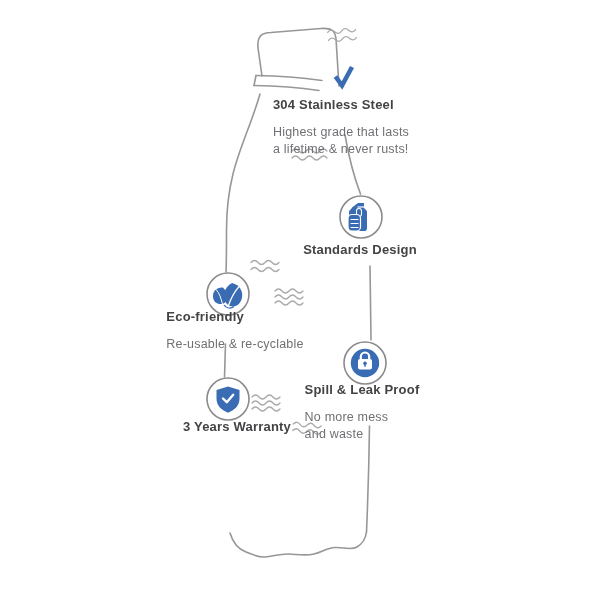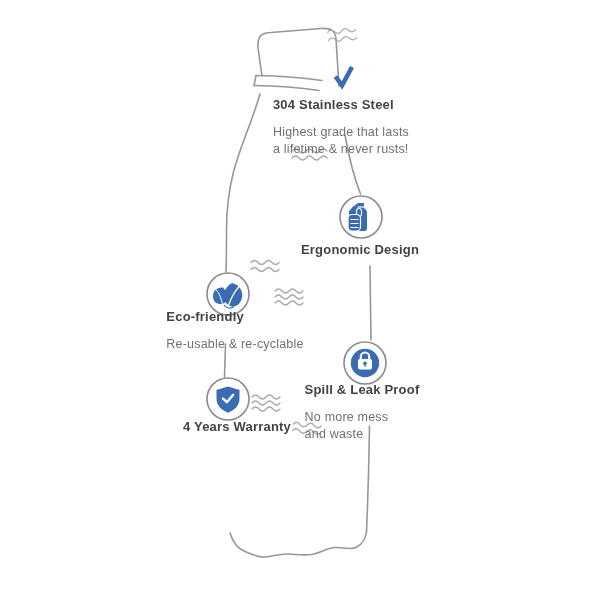--- a/index.html
+++ b/index.html
@@ -117,31 +117,31 @@
     </g>
   </svg>
 
   <div class="callout co-steel">
     <div class="title">304 Stainless Steel</div>
     <div class="desc">Highest grade that lasts
 a lifetime &amp; never rusts!</div>
   </div>
 
   <div class="callout co-ergo">
-    <div class="title">Ergonomic Design</div>
+    <div class="title">Standards Design</div>
   </div>
 
   <div class="callout co-spill">
     <div class="title">Spill &amp; Leak Proof</div>
     <div class="desc">No more mess
 and waste</div>
   </div>
 
   <div class="callout co-eco">
     <div class="title">Eco-friendly</div>
     <div class="desc">Re-usable &amp; re-cyclable</div>
   </div>
 
   <div class="callout co-warranty">
-    <div class="title">4 Years Warranty</div>
+    <div class="title">3 Years Warranty</div>
   </div>
 
 </div>
 
 </body></html>

